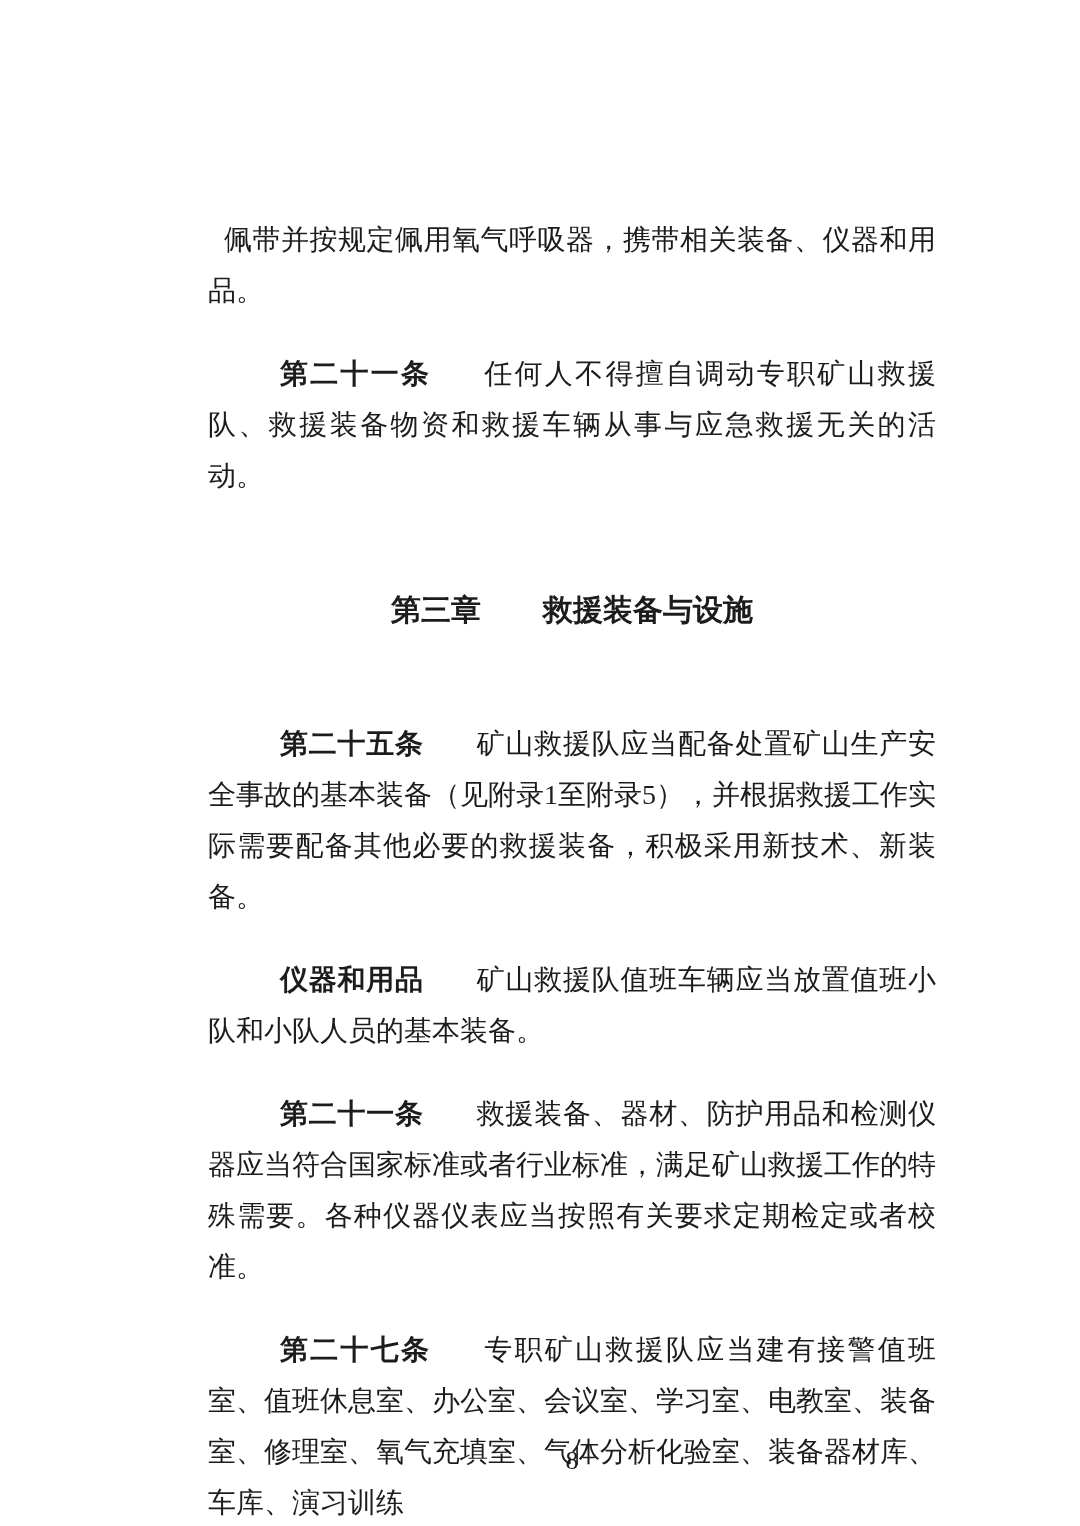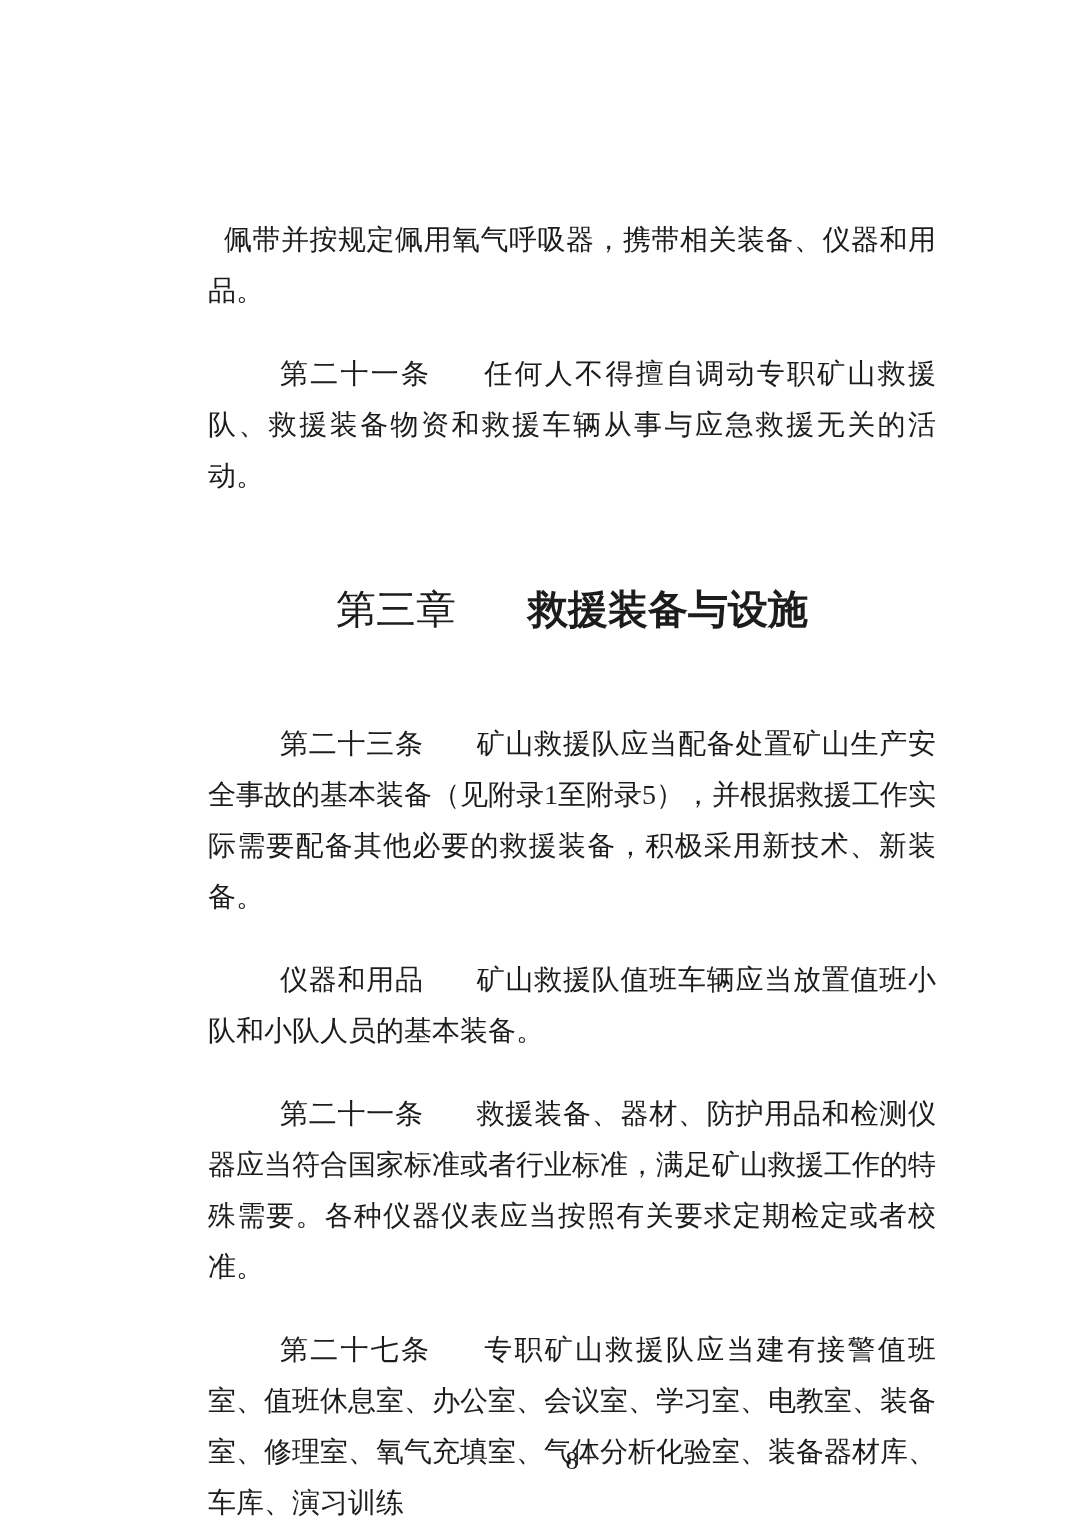--- a/index.html
+++ b/index.html
@@ -24,30 +24,30 @@
   }
   .para {
     text-align: justify;
     text-justify: inter-ideograph;
     text-align-last: left;
   }
   .para.continuation { text-indent: 0; }
   .para.article { text-indent: 2em; }
   .article-label {
     font-family: "Liberation Sans", "DejaVu Sans", sans-serif;
-    font-weight: 400;
+    font-weight: 700;
     margin-right: 0.75em;
   }
   .para.chapter {
     text-align: center;
     text-align-last: center;
     text-indent: 0;
     font-family: "Liberation Sans", "DejaVu Sans", sans-serif;
     font-weight: 700;
-    font-size: 40px;
+    font-size: 30px;
     margin: 51px 0;
   }
   .para.chapter .article-label { margin-right: 1em; }
   .page-footer {
     position: absolute;
     left: 0;
     right: 0;
     top: 1398px;
     text-align: center;
     font-size: 26px;
@@ -55,21 +55,21 @@
   }
 </style>
 </head>
 <body>
 
 <main class="page">
   <section class="content" id="content">
       <p class="para continuation"><span class="para-text">佩带并按规定佩用氧气呼吸器，携带相关装备、仪器和用品。</span></p>
       <p class="para article"><span class="article-label">第二十一条</span><span class="para-text">任何人不得擅自调动专职矿山救援队、救援装备物资和救援车辆从事与应急救援无关的活动。</span></p>
       <p class="para chapter"><span class="article-label">第三章</span><span class="para-text">救援装备与设施</span></p>
-      <p class="para article"><span class="article-label">第二十三条</span><span class="para-text">矿山救援队应当配备处置矿山生产安全事故的基本装备（见附录1至附录5），并根据救援工作实际需要配备其他必要的救援装备，积极采用新技术、新装备。</span></p>
+      <p class="para article"><span class="article-label">第二十五条</span><span class="para-text">矿山救援队应当配备处置矿山生产安全事故的基本装备（见附录1至附录5），并根据救援工作实际需要配备其他必要的救援装备，积极采用新技术、新装备。</span></p>
       <p class="para article"><span class="article-label">仪器和用品</span><span class="para-text">矿山救援队值班车辆应当放置值班小队和小队人员的基本装备。</span></p>
       <p class="para article"><span class="article-label">第二十一条</span><span class="para-text">救援装备、器材、防护用品和检测仪器应当符合国家标准或者行业标准，满足矿山救援工作的特殊需要。各种仪器仪表应当按照有关要求定期检定或者校准。</span></p>
       <p class="para article"><span class="article-label">第二十七条</span><span class="para-text">专职矿山救援队应当建有接警值班室、值班休息室、办公室、会议室、学习室、电教室、装备室、修理室、氧气充填室、气体分析化验室、装备器材库、车库、演习训练</span></p>
     </section>
   <footer class="page-footer">
     <span>8</span>
   </footer>
 </main>
 
 </body></html>

